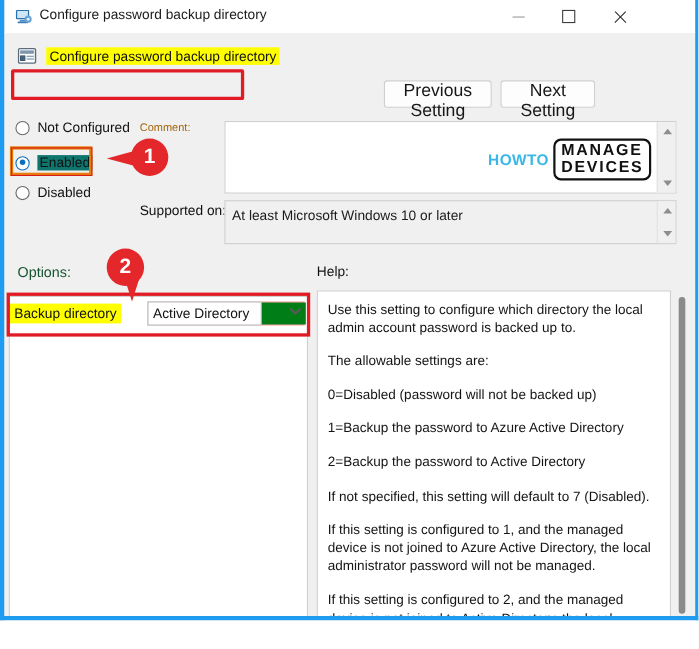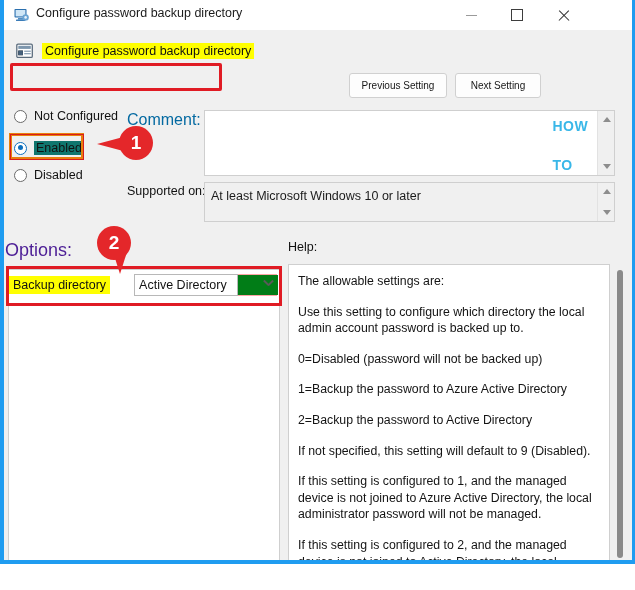--- a/index.html
+++ b/index.html
@@ -116,21 +116,21 @@
     pointer-events: none;
   }
 
   
   .winbtn {
     position: absolute;
     background: #fdfdfd;
     border: 1px solid #d0d0d0;
     border-radius: 3px;
     font-family: "Liberation Sans", sans-serif;
-    font-size: 10px;
+    font-size: 16px;
     color: #161616;
     cursor: default;
     box-sizing: border-box;
     padding: 0;
   }
   #btn-prev { left: 345px; top: 43px; width: 98px; height: 25px; }
   #btn-next { left: 451px; top: 43px; width: 86px; height: 25px; }
 
   
   .radio-row {
@@ -183,21 +183,21 @@
     content: "";
     position: absolute;
     left: -2.5px; top: -2.5px;
     right: -2.5px; bottom: -2.5px;
     border: 1.5px solid #d81c1c;
   }
 
   
   #label-comment {
     position: absolute; left: 123px; top: 81px;
-    font-size: 16px; color: #0369a1;
+    font-size: 10px; color: #a16207;
   }
   #comment-box {
     position: absolute;
     left: 200px; top: 80px;
     width: 411px; height: 66px;
     background: #ffffff;
     border: 1px solid #cfcfcf;
     box-sizing: border-box;
   }
   #label-supported {
@@ -245,49 +245,48 @@
   
   #watermark {
     position: absolute;
     right: 22px; top: 15px;
     display: flex;
     align-items: center;
     height: 38px;
   }
   #wm-howto {
     display: flex;
-    flex-direction: column;
+    flex-direction: row;
     align-items: flex-start;
     line-height: 1.0;
     margin-right: 4px;
     font-weight: bold;
     font-size: 14px;
     color: #39b7e8;
     letter-spacing: 0.4px;
-    gap: 25px;
   }
   #wm-box {
     border: 2.2px solid #111;
     border-radius: 7px;
     padding: 2px 5px;
     display: flex;
     flex-direction: column;
     line-height: 1.02;
   }
   #wm-box span {
     font-weight: bold;
     font-size: 14.5px;
     color: #111;
     letter-spacing: 1.6px;
   }
 
   
   #label-options {
-    position: absolute; left: 1px; top: 210px;
-    font-size: 18px; color: #4c1d95;
+    position: absolute; left: 12px; top: 210px;
+    font-size: 13px; color: #14532d;
   }
   #label-help {
     position: absolute; left: 284px; top: 210px;
     font-size: 12.5px; color: #111;
   }
 
   
   #options-panel {
     position: absolute;
     left: 4px; top: 239px;
@@ -537,20 +536,24 @@
       <span class="radio-label">Disabled</span>
     </div>
 
     <span id="label-comment">Comment:</span>
     <div id="comment-box">
       <div id="watermark">
         <div id="wm-howto">
           <span>HOW</span>
           <span>TO</span>
         </div>
+        <div id="wm-box">
+          <span>MANAGE</span>
+          <span>DEVICES</span>
+        </div>
       </div>
       <div class="vscroll">
         <div class="arr up">
             <span class="tri up"></span>
           </div>
         <div class="arr down">
             <span class="tri down"></span>
           </div>
       </div>
     </div>
@@ -576,26 +579,26 @@
       <span id="option-label">Backup directory</span>
       <div id="option-combo">
         <span id="combo-value">Active Directory</span>
         <span id="combo-green"></span>
         <span id="combo-arrow"></span>
       </div>
     </div>
     <div id="options-red-box"></div>
 
     <div id="help-panel">
+      <p>Use this setting to configure which directory the local admin account password is backed up to.</p>
       <p>The allowable settings are:</p>
-      <p>Use this setting to configure which directory the local admin account password is backed up to.</p>
       <p>0=Disabled (password will not be backed up)</p>
       <p>1=Backup the password to Azure Active Directory</p>
       <p>2=Backup the password to Active Directory</p>
-      <p>If not specified, this setting will default to 9 (Disabled).</p>
+      <p>If not specified, this setting will default to 7 (Disabled).</p>
       <p>If this setting is configured to 1, and the managed device is not joined to Azure Active Directory, the local administrator password will not be managed.</p>
       <p>If this setting is configured to 2, and the managed device is not joined to Active Directory, the local administrator password will not be managed.</p>
     </div>
     <div id="help-scroll"></div>
 
     <button class="winbtn" id="btn-ok"></button>
     <div id="ok-highlight"></div>
     <div id="ok-text">OK</div>
     <div id="ok-red-box"></div>
     <span id="cursor">

